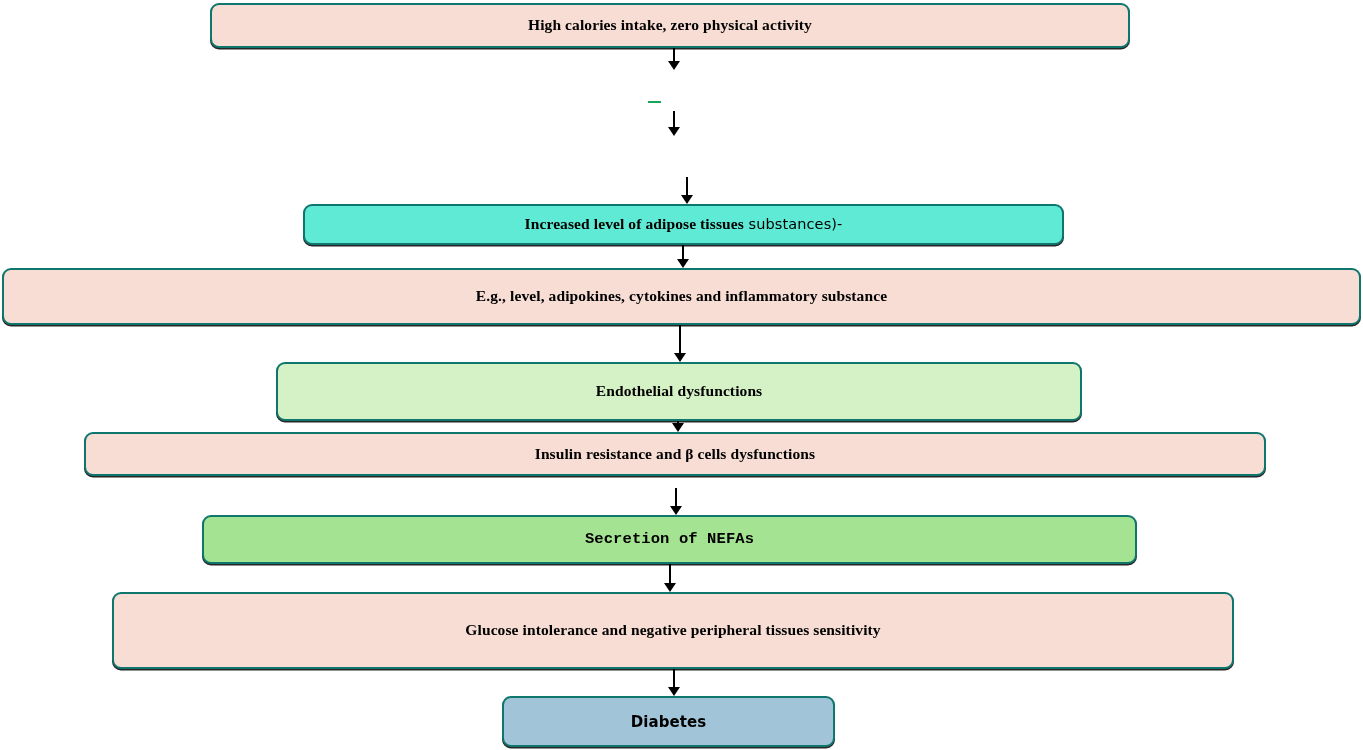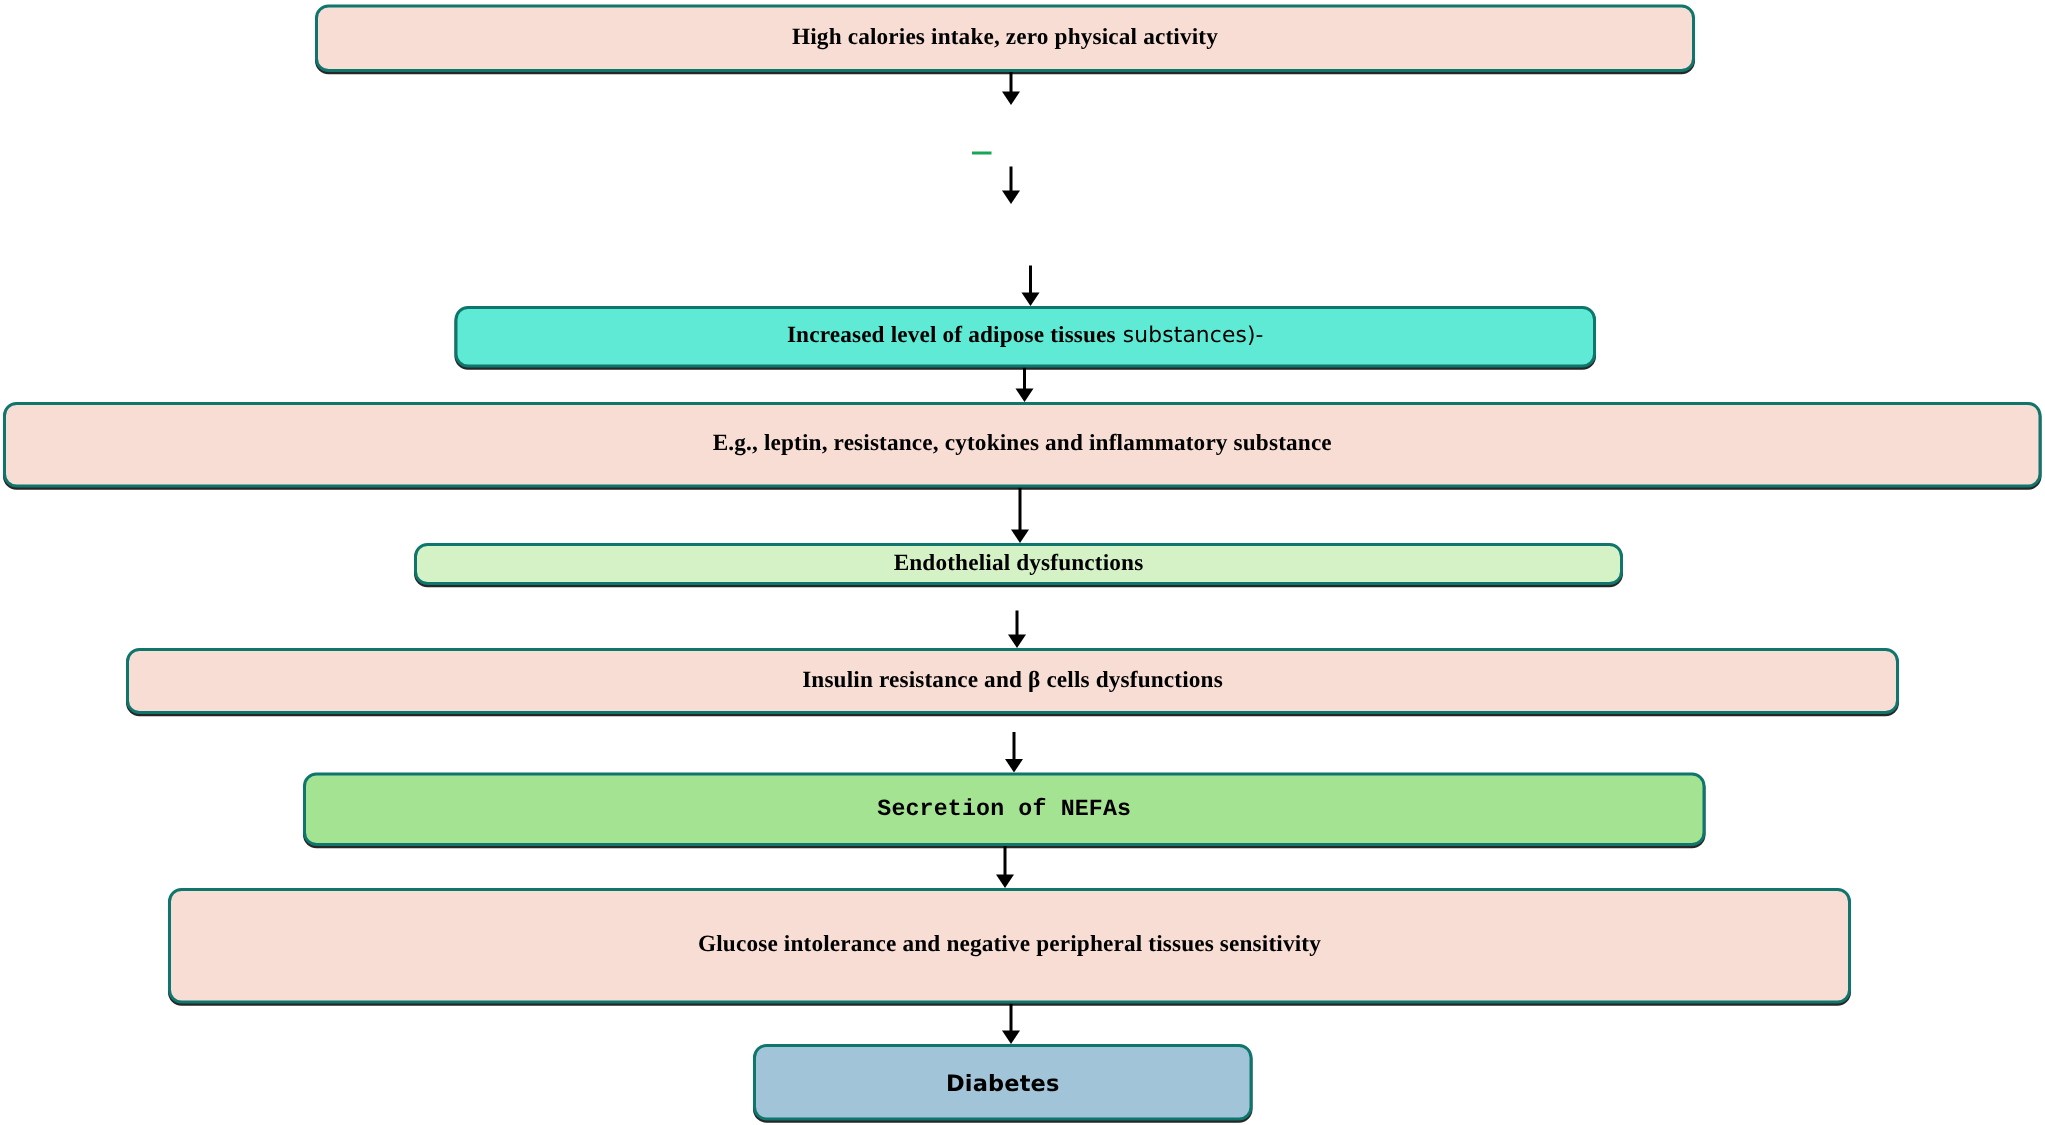--- a/index.html
+++ b/index.html
@@ -97,23 +97,23 @@
     <div class="connector" style="left: 673px; top: 669px; height: 20px;"></div>
     <div class="arrowhead" style="left: 668px; top: 687px;"></div>
     <div class="node" style="left: 210px; top: 3px; width: 920px; height: 45px; background: rgb(247, 221, 211);">
       <div><span class="label-main">High calories intake, zero physical activity</span></div>
     </div>
     <div class="annot-underline" style="background: rgb(24, 165, 88); left: 648px; top: 100.5px;"></div>
     <div class="node" style="left: 266px; top: 204px; width: 761px; height: 41px; background: #5eead4; margin-left: 37px;">
       <div><span class="label-main">Increased level of adipose tissues</span><span class="label-tail"> substances)-</span></div>
     </div>
     <div class="node" style="left: 2px; top: 268px; width: 1359px; height: 57px; background: rgb(247, 221, 211);">
-      <div><span class="label-main">E.g., leptin, resistance, cytokines and inflammatory substance</span></div>
+      <div><span class="label-main">E.g., level, adipokines, cytokines and inflammatory substance</span></div>
     </div>
-    <div class="node" style="left: 276px; top: 362px; width: 806px; height: 28px; background: rgb(212, 242, 197);">
+    <div class="node" style="left: 276px; top: 362px; width: 806px; height: 59px; background: rgb(212, 242, 197);">
       <div><span class="label-main">Endothelial dysfunctions</span></div>
     </div>
     <div class="node" style="left: 84px; top: 432px; width: 1182px; height: 44px; background: rgb(247, 221, 211);">
       <div><span class="label-main">Insulin resistance and β cells dysfunctions</span></div>
     </div>
     <div class="node" style="left: 202px; top: 515px; width: 935px; height: 49px; background: rgb(164, 227, 145); font-family: Liberation Mono, monospace;">
       <div><span class="label-main">Secretion of NEFAs</span></div>
     </div>
     <div class="node" style="left: 112px; top: 592px; width: 1122px; height: 77px; background: rgb(247, 221, 211);">
       <div><span class="label-main">Glucose intolerance and negative peripheral tissues sensitivity</span></div>

